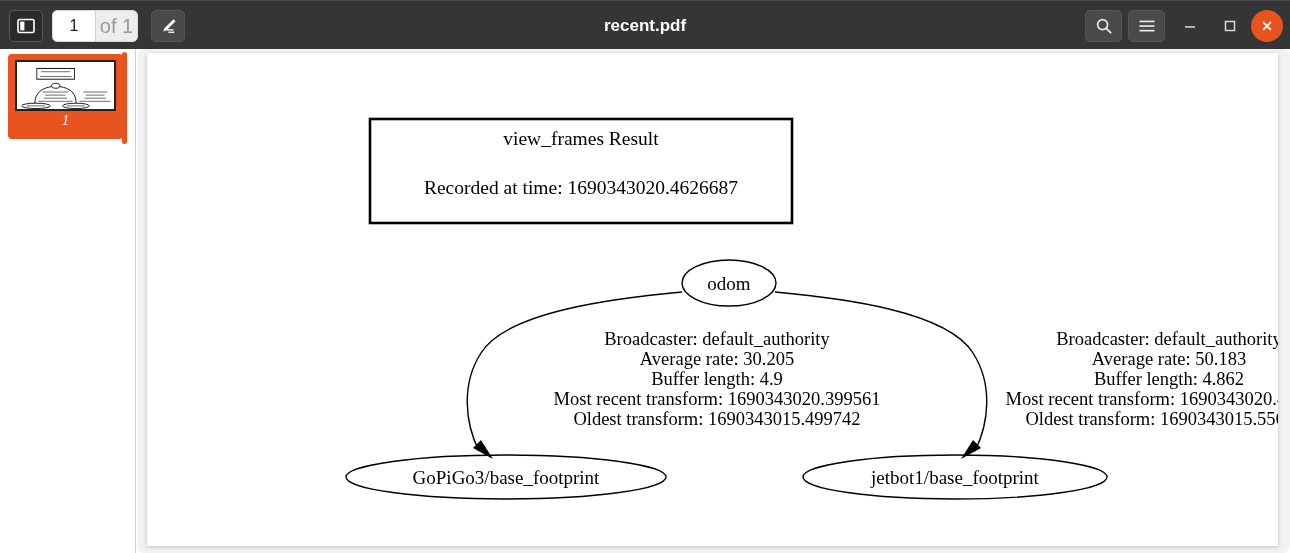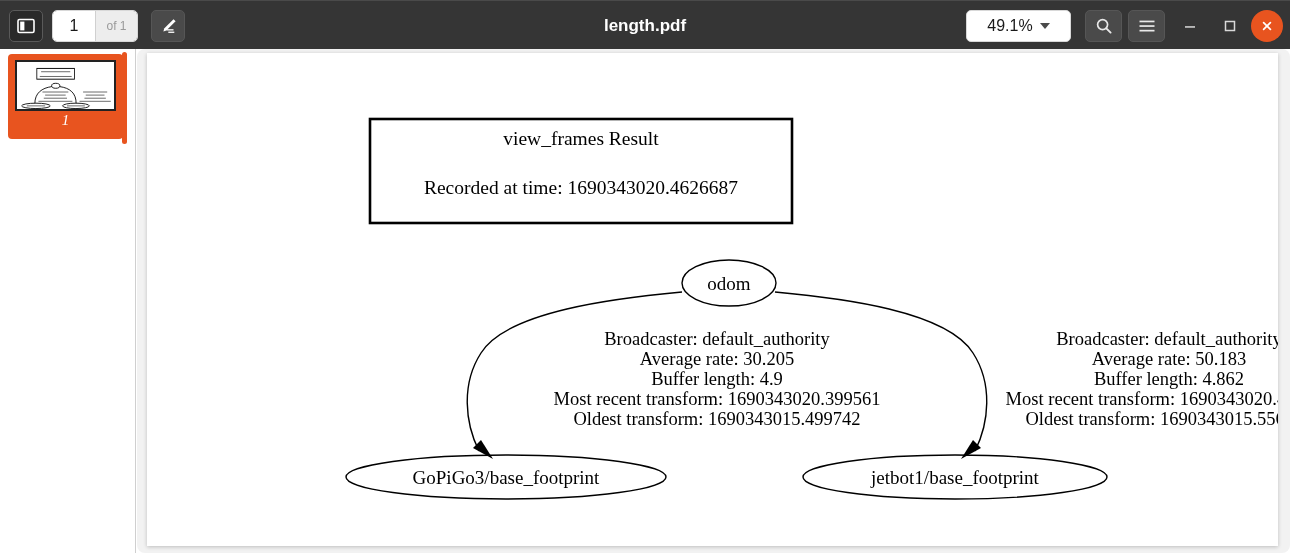--- a/index.html
+++ b/index.html
@@ -69,21 +69,21 @@
     outline: none;
     text-align: center;
     font-family: "Liberation Sans", sans-serif;
     padding: 0;
     box-sizing: border-box;
   }
   #page-total {
     flex: 1;
     background: #ededed;
     color: #9a9a9a;
-    font-size: 12px;
+    font-size: 20px;
     display: flex;
     align-items: center;
     justify-content: center;
     border-left: 1px solid #d0d0d0;
     box-sizing: border-box;
   }
   #annotate-btn {
     left: 151px; top: 9px; width: 34px; height: 32px;
   }
   #zoom-box {
@@ -249,21 +249,21 @@
     stroke-width: 1.4;
   }
 </style>
 </head>
 <body>
 
 <div id="app">
 
   <div id="titlebar">
 
-    <div id="title-text">length.pdf</div>
+    <div id="title-text">recent.pdf</div>
 
     <div id="sidebar-toggle" class="tb-btn">
       <svg width="18" height="16" viewBox="0 0 18 16">
         <rect x="1" y="1.5" width="16" height="13" rx="1.5" fill="none" stroke="#ffffff" stroke-width="1.6"></rect>
         <rect x="3.2" y="3.6" width="4.2" height="8.8" fill="#ffffff"></rect>
       </svg>
     </div>
 
     <div id="page-nav">
       <input id="page-current" value="1" style="">
@@ -271,24 +271,20 @@
     </div>
 
     <div id="annotate-btn" class="tb-btn">
       <svg width="19" height="18" viewBox="0 0 19 18">
         <path d="M14.5 2.2 L16.6 4.3 L7.3 13.6 L4.4 14.4 L5.2 11.5 Z" fill="#ffffff"></path>
         <rect x="7.5" y="12.2" width="7" height="1.3" fill="#ffffff"></rect>
         <rect x="9.3" y="14.6" width="6" height="1.3" fill="#ffffff"></rect>
       </svg>
     </div>
 
-    <div id="zoom-box">
-      <span id="zoom-label">49.1%</span>
-      <span class="caret-dn"></span>
-    </div>
 
     <div id="search-btn" class="tb-btn">
       <svg width="18" height="18" viewBox="0 0 18 18">
         <circle cx="7.6" cy="7.6" r="5" fill="none" stroke="#e8e8e8" stroke-width="1.7"></circle>
         <line x1="11.3" y1="11.3" x2="15.6" y2="15.6" stroke="#e8e8e8" stroke-width="1.9" stroke-linecap="round"></line>
       </svg>
     </div>
 
     <div id="menu-btn" class="tb-btn">
       <svg width="18" height="14" viewBox="0 0 18 14">

